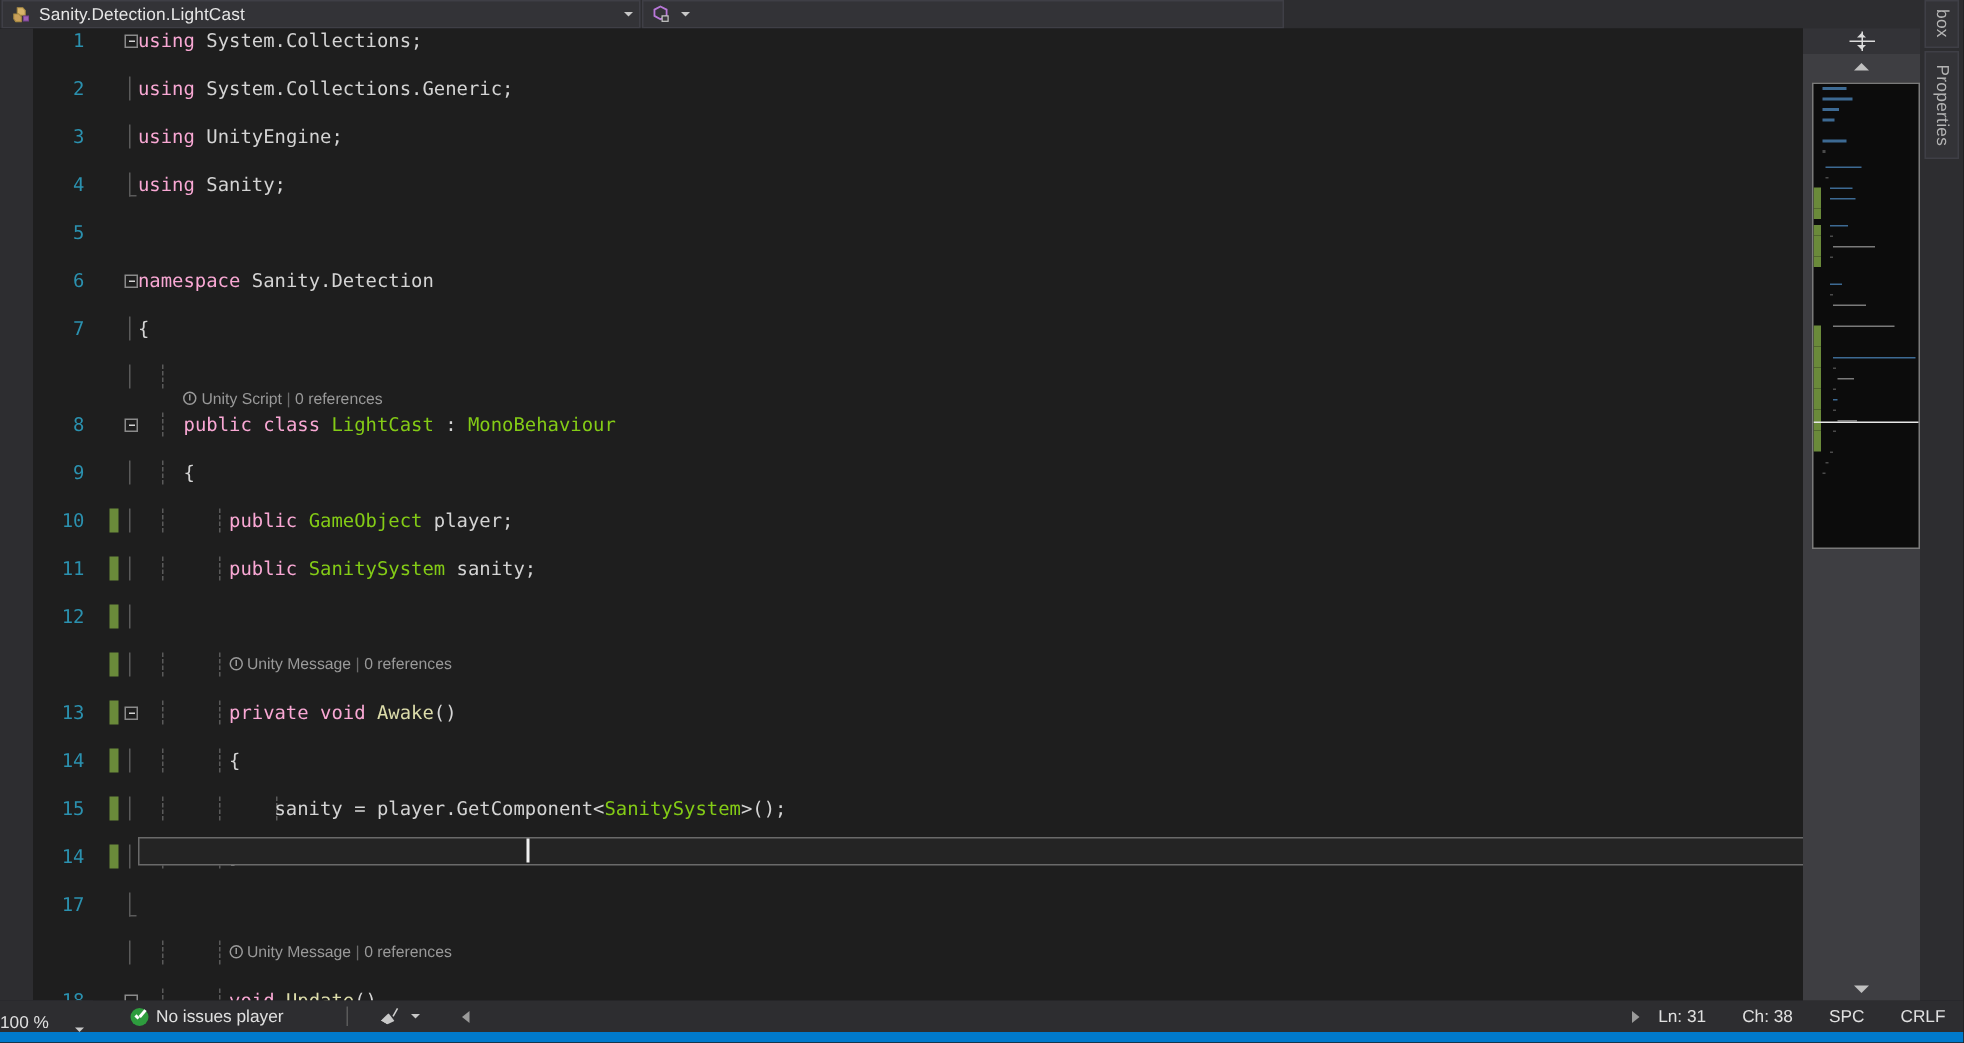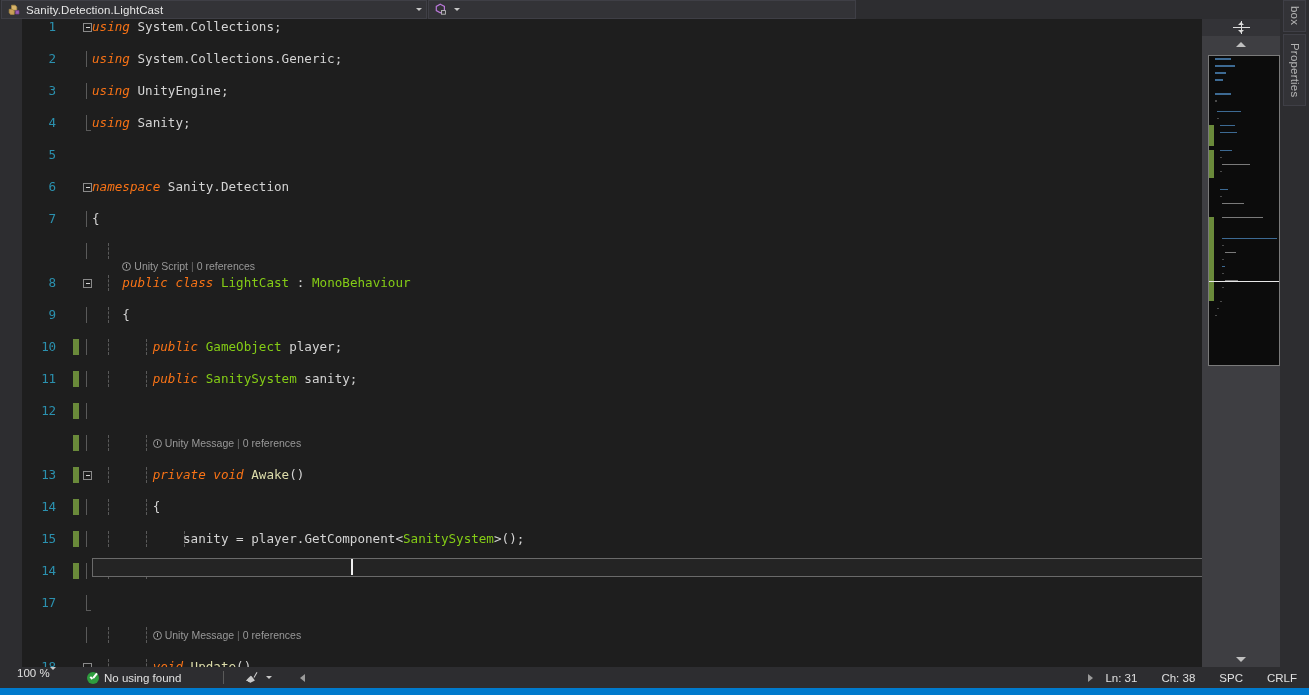--- a/index.html
+++ b/index.html
@@ -85,21 +85,21 @@
     position: absolute; left: 70px; top: 0; white-space: pre;
     color: #d4d4d4;
   }
   
   .iguide {
     position: absolute; top: 0; width: 0; height: 16px;
     border-left: 1px dashed #5a5a5a;
   }
 
   
-  .k   { color: #f97316; font-style: italic; }   
+  .k   { color: #f9a8d4; }   
   .t   { color: #84cc16; }   
   .m   { color: #dcdcaa; }   
   .p   { color: #d4d4d4; }   
   .punc{ color: #d4d4d4; }
 
   
   .codelens {
     position: absolute; white-space: nowrap;
     font-family: "Liberation Sans", sans-serif;
     font-size: 10.5px; color: #999999; line-height: 16px;
@@ -179,22 +179,22 @@
   .vtab.t1 { top: 0px; height: 32px; }
   .vtab.t2 { top: 34px; height: 72px; }
 
   
   .statusbar {
     position: absolute; left: 0; top: 667px; width: 1309px; height: 21px;
     background: #2d2d30; display: flex; align-items: center;
     font-family: "Liberation Sans", sans-serif; font-size: 11.5px; color: #e0e0e0;
   }
   .zoombox {
-    width: 62px; height: 21px; display: flex; align-items: flex-start;
-    background: #2d2d30; padding-left: 17px;
+    width: 62px; height: 21px; display: flex; align-items: flex-end;
+    background: #2d2d30; padding-left: 0;
   }
   .zoombox .zv { color: #e0e0e0; font-size: 11.5px; }
   .zoombox .za { margin-left: auto; margin-right: 6px; width:0;height:0;
     border-left:3.5px solid transparent;border-right:3.5px solid transparent;border-top:3.5px solid #c8c8c8;}
   .sb-issues { display: flex; align-items: center; margin-left: 25px; }
   .check {
     width: 12px; height: 12px; border-radius: 50%; background: #2e9c3e;
     position: relative; margin-right: 5px;
   }
   .check::after {
@@ -369,21 +369,21 @@
     </div>
   </div>
 
   <div class="statusbar">
     <div class="zoombox">
       <span class="zv">100 %</span>
       <span class="za"></span>
     </div>
     <div class="sb-issues">
       <span class="check"></span>
-      <span>No using found</span>
+      <span>No issues player</span>
     </div>
     <div class="sb-div"></div>
     <div class="broom">
       <span class="stick"></span>
         <span class="head"></span>
     </div>
     <div class="broom-arrow"></div>
     <div class="hscroll-l"></div>
 
     <div class="sb-right">

